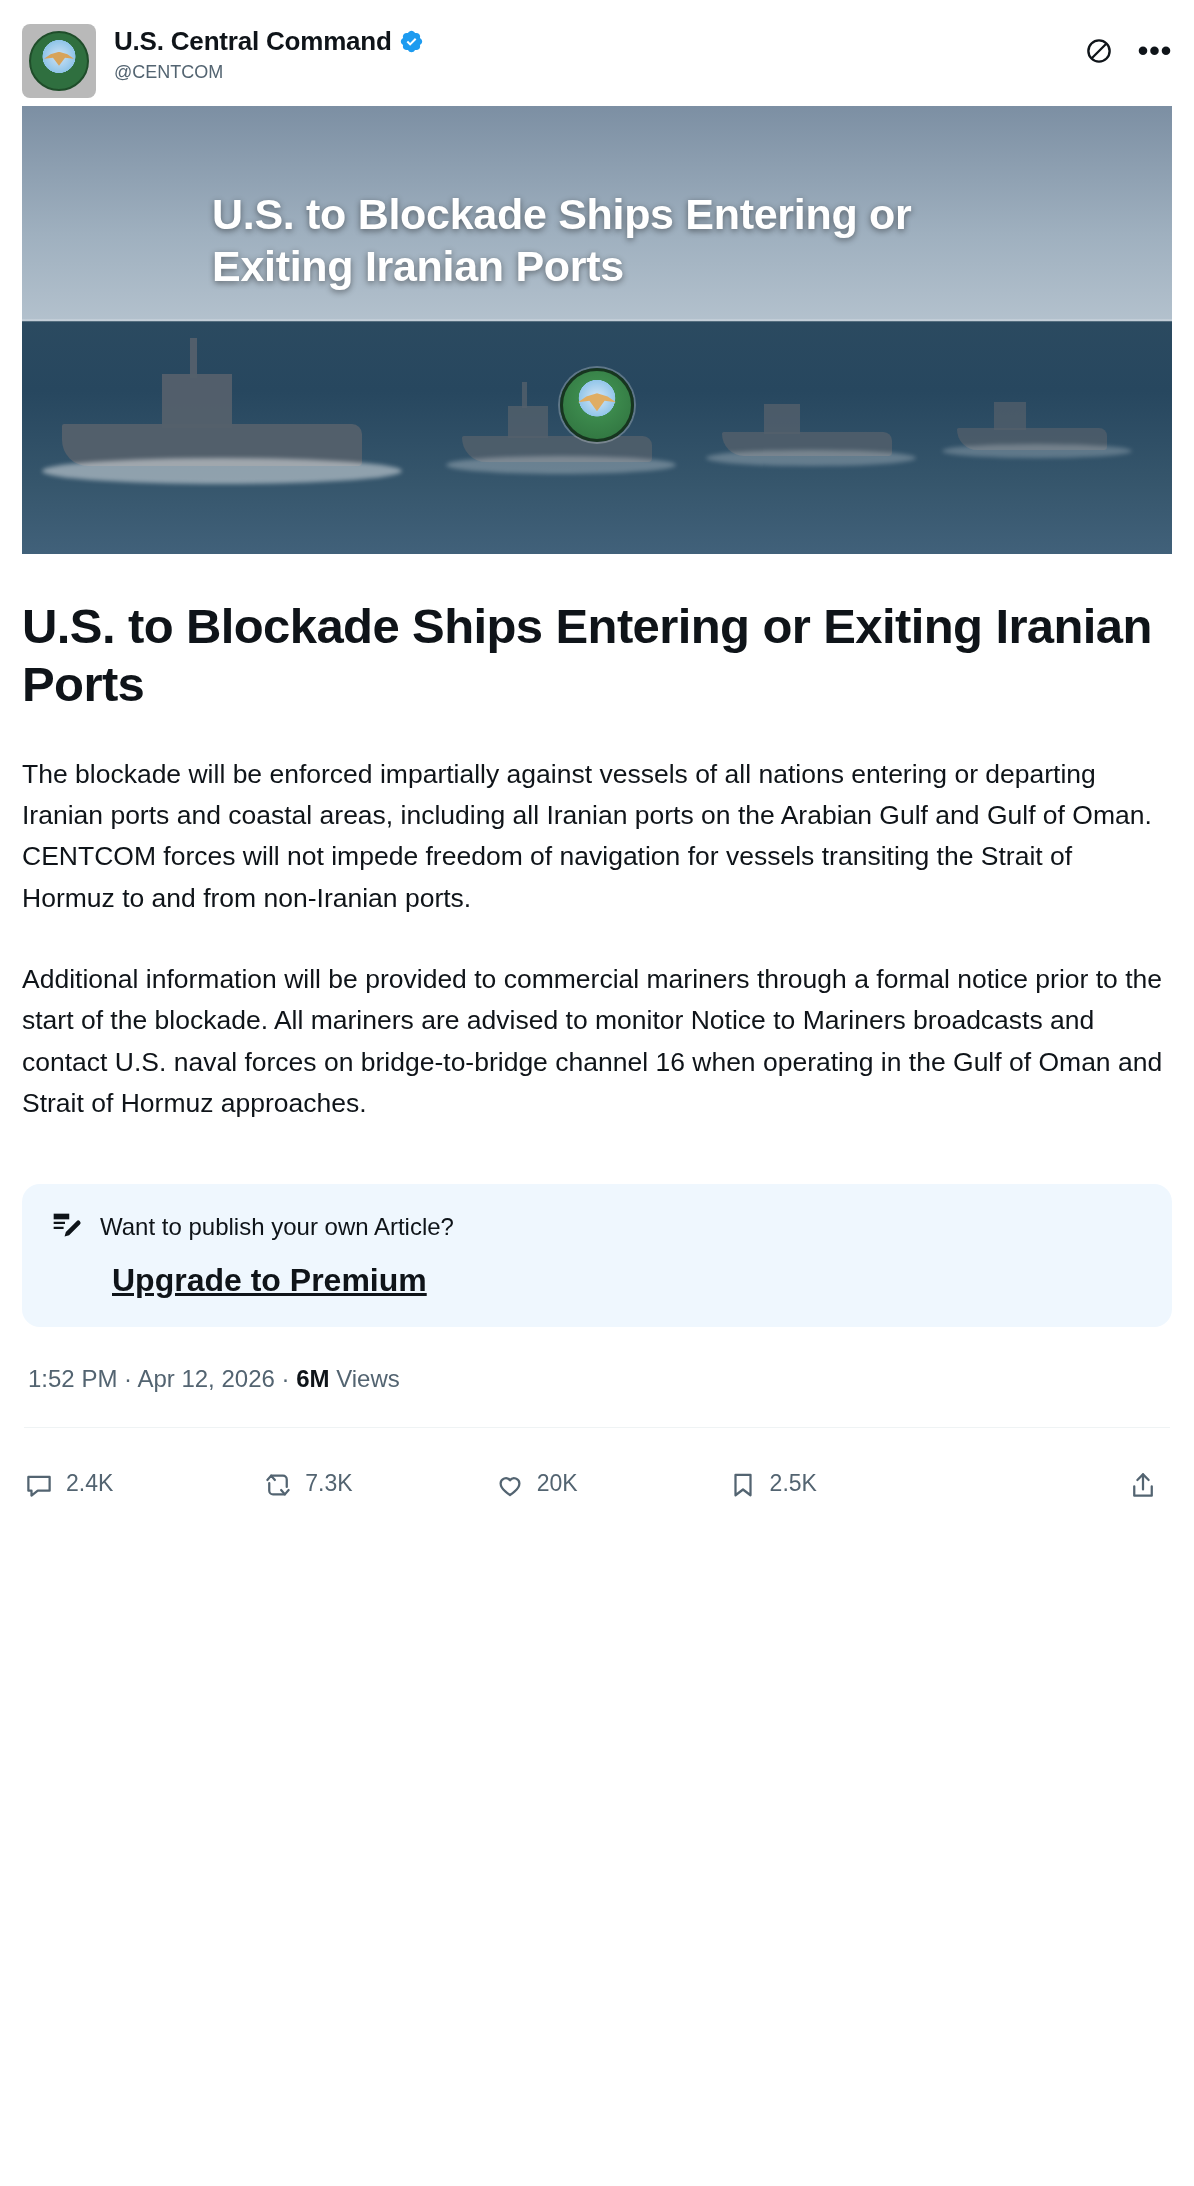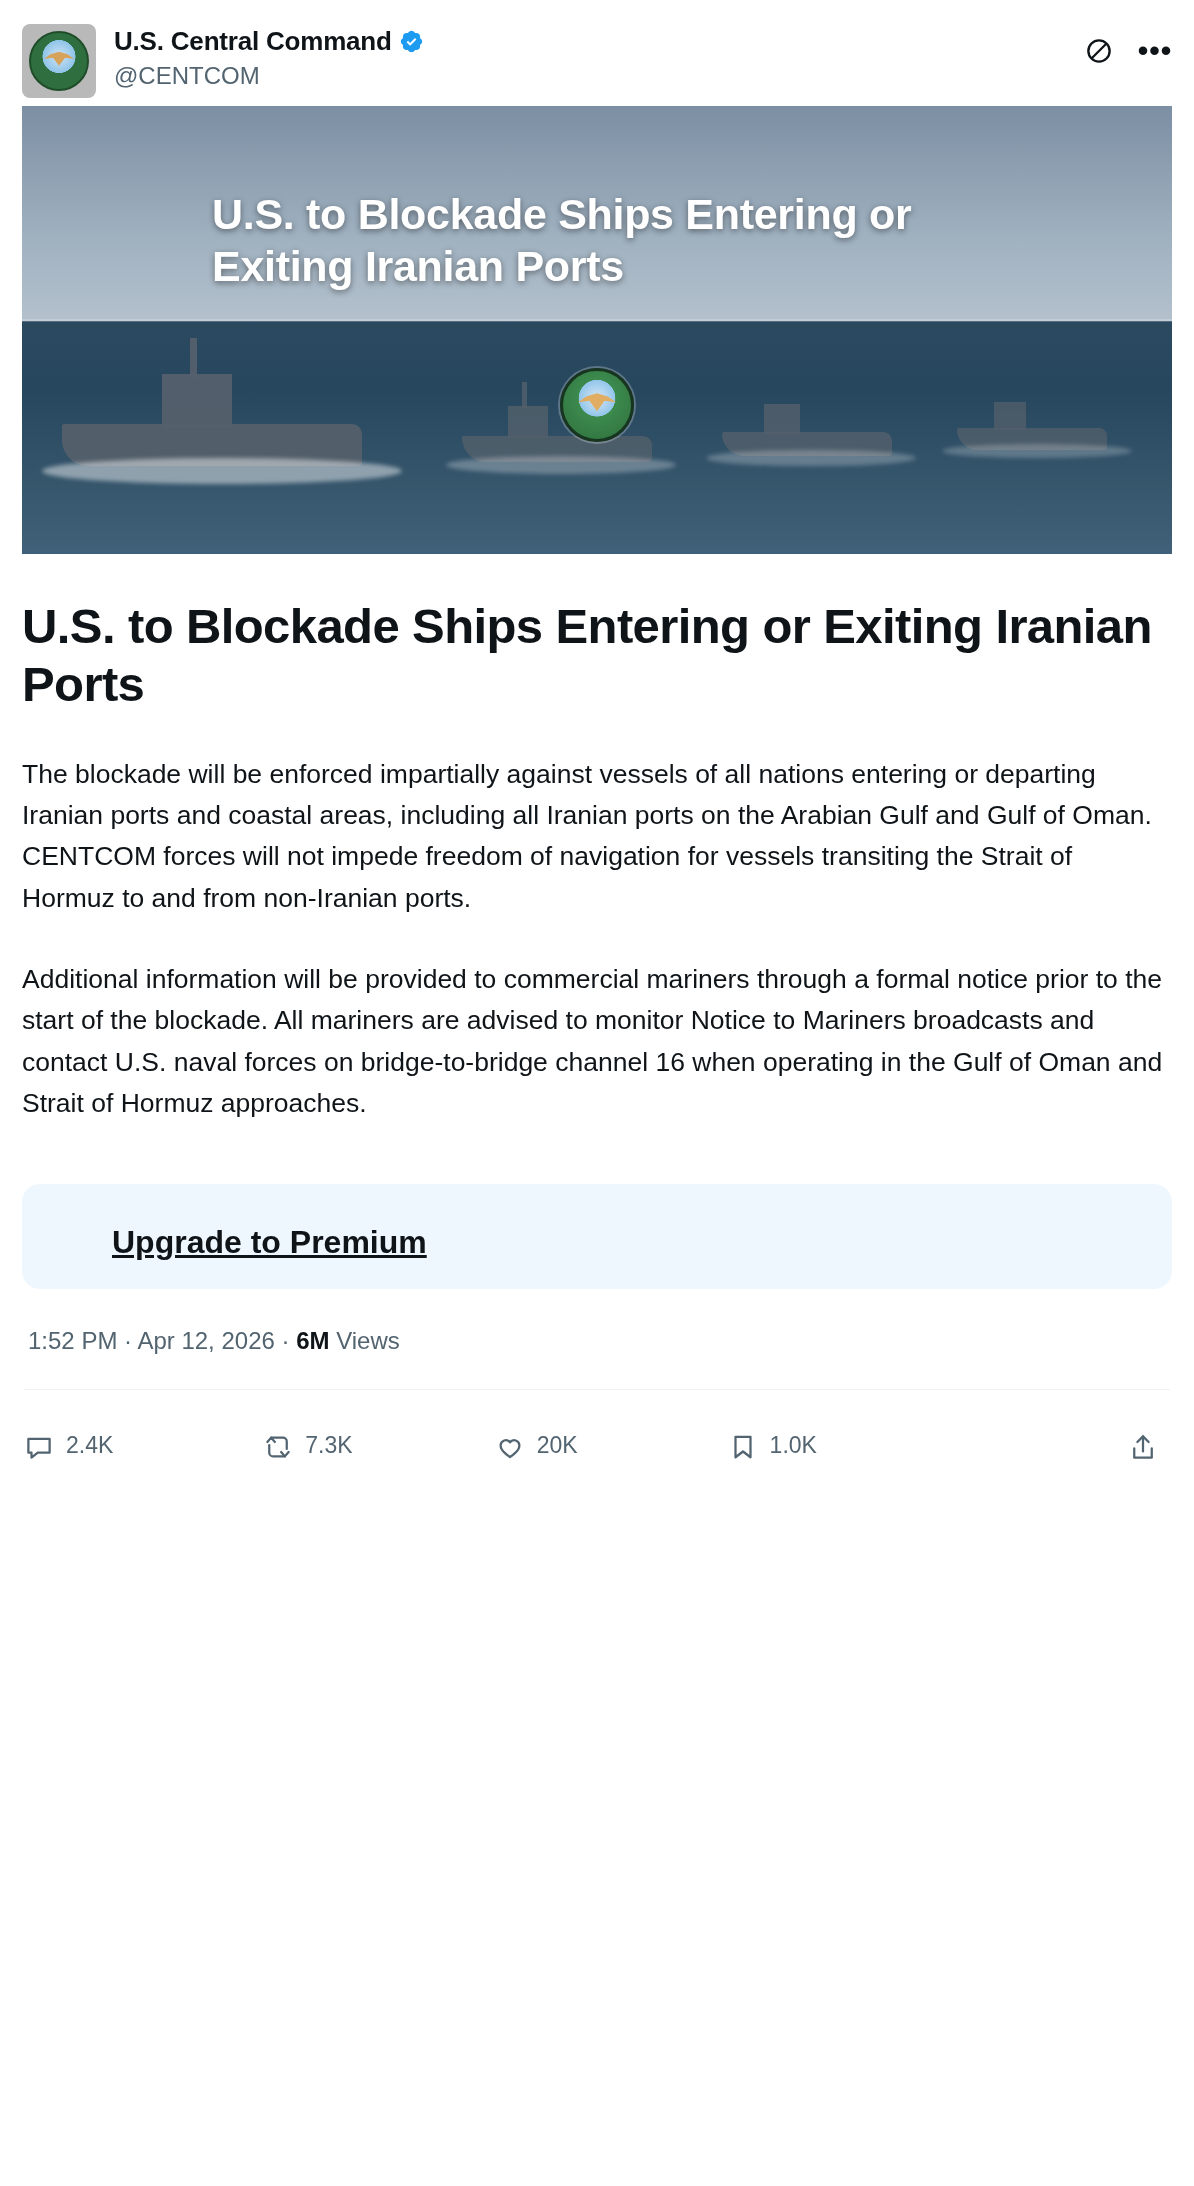--- a/index.html
+++ b/index.html
@@ -70,21 +70,21 @@
     font-weight: bold;
     color: #0f1419;
     letter-spacing: -0.2px;
   }
   .verified {
     width: 25px; height: 25px;
     flex: 0 0 auto;
     display: block;
   }
   .handle {
-    font-size: 24px;
+    font-size: 18px;
     color: #536471;
     margin-top: 5px;
   }
   .header-actions {
     margin-left: auto;
     display: flex;
     align-items: center;
     gap: 22px;
     padding-top: 10px;
   }
@@ -320,20 +320,30 @@
   <div class="article">
     <h1>U.S. to Blockade Ships Entering or Exiting Iranian Ports</h1>
 
 
     <p class="body-p">The blockade will be enforced impartially against vessels of all nations entering or departing Iranian ports and coastal areas, including all Iranian ports on the Arabian Gulf and Gulf of Oman. CENTCOM forces will not impede freedom of navigation for vessels transiting the Strait of Hormuz to and from non-Iranian ports.</p>
 
     <p class="body-p">Additional information will be provided to commercial mariners through a formal notice prior to the start of the blockade. All mariners are advised to monitor Notice to Mariners broadcasts and contact U.S. naval forces on bridge-to-bridge channel 16 when operating in the Gulf of Oman and Strait of Hormuz approaches.</p>
   </div>
 
   <div class="premium">
+    <div class="premium-row">
+      <span>
+        <svg width="34" height="34" viewBox="0 0 24 24" fill="none" stroke="#0f1419" stroke-width="1.7">
+          <path d="M4 4h11v4H4z" fill="#0f1419" stroke="none"></path>
+          <path d="M4 10.5h8M4 14h7"></path>
+          <path d="M20.2 9.3l-7.6 7.6-.9 3.2 3.2-.9 7.6-7.6a1.6 1.6 0 0 0 0-2.3 1.6 1.6 0 0 0-2.3 0z" fill="#0f1419" stroke="none"></path>
+        </svg>
+      </span>
+      <span class="premium-text">Want to publish your own Article?</span>
+    </div>
     <span class="premium-link">Upgrade to Premium</span>
   </div>
 
   <div class="meta">
     <span>1:52 PM</span><span> · </span><span>Apr 12, 2026</span><span> · </span><b>6M</b> <span>Views</span>
   </div>
 
   <div class="actions">
 
     <div class="action">
@@ -371,21 +381,21 @@
     </div>
 
     <div class="sp3"></div>
 
     <div class="action">
       <span>
         <svg width="30" height="30" viewBox="0 0 24 24" fill="none" stroke="#536471" stroke-width="1.8">
           <path d="M6 3.8h12v16.4l-6-4.6-6 4.6z" stroke-linejoin="round"></path>
         </svg>
       </span>
-      <span>1.0K</span>
+      <span>2.5K</span>
     </div>
 
     <div class="action share">
       <span>
         <svg width="30" height="30" viewBox="0 0 24 24" fill="none" stroke="#536471" stroke-width="1.8">
           <path d="M12 3.5v12" stroke-linecap="round"></path>
           <path d="M7.5 8L12 3.5 16.5 8" stroke-linecap="round" stroke-linejoin="round"></path>
           <path d="M5 13v7.5h14V13" stroke-linecap="round" stroke-linejoin="round"></path>
         </svg>
       </span>

